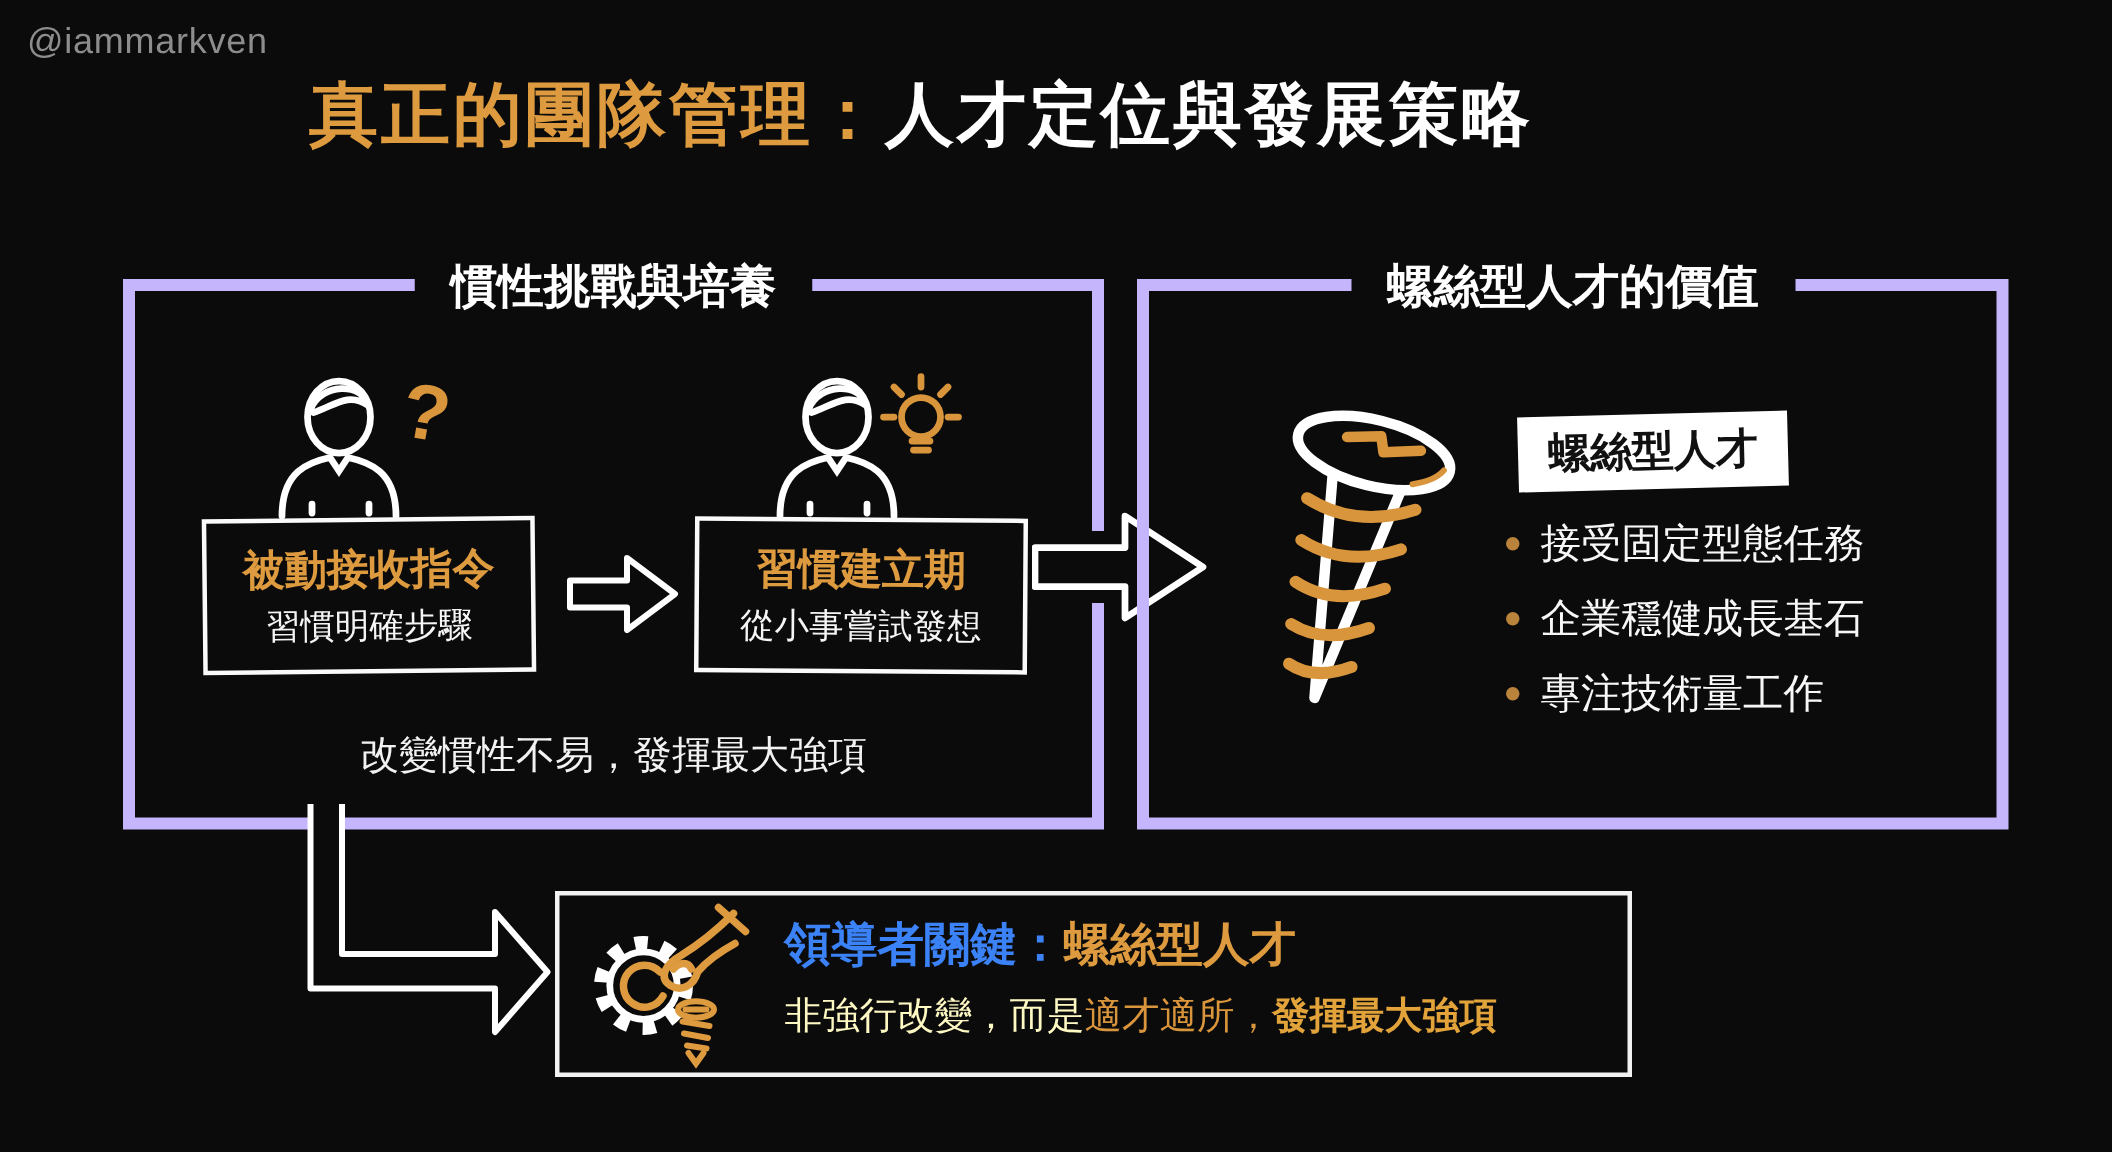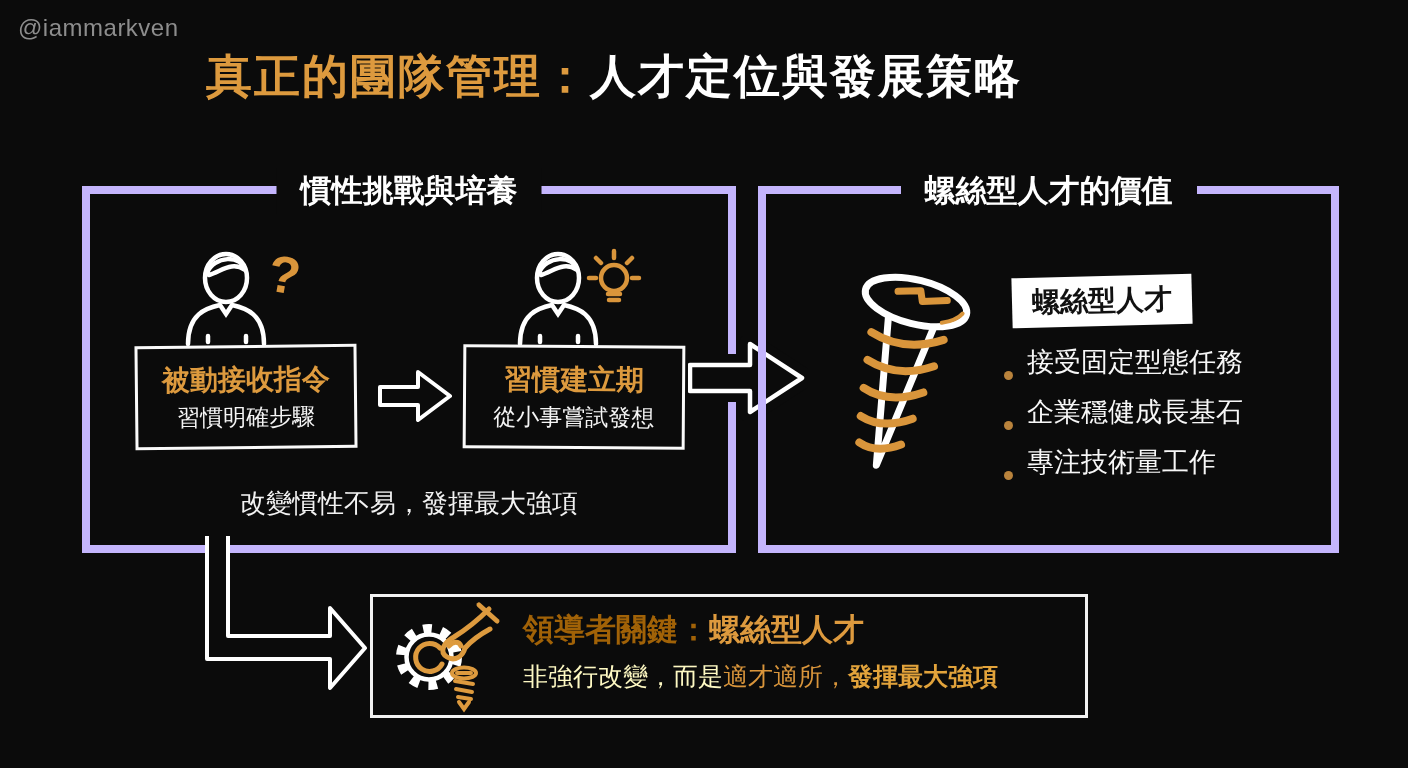--- a/index.html
+++ b/index.html
@@ -34,29 +34,29 @@
 
   .note-text{left:0;top:292px;width:638px;text-align:center;font-size:26px;color:#F2F2F2;
              white-space:nowrap;position:absolute;}
 
   
   .screw-wrap{position:absolute;left:60px;top:60px;}
   .talent-label{position:absolute;left:246px;top:82px;background:#FFFFFF;color:#111111;
                 font-size:28px;font-weight:800;padding:6px 20px;transform:rotate(-1.5deg);
                 white-space:nowrap;}
   .bullet-list{position:absolute;left:238px;top:150px;display:flex;flex-direction:column;gap:14px;}
-  .bullet-item{display:flex;align-items:flex-end;gap:14px;}
+  .bullet-item{display:flex;align-items:center;gap:14px;}
   .bullet-dot{width:9px;height:9px;border-radius:50%;background:#B9833C;flex:0 0 auto;}
   .bullet-text{font-size:27px;color:#F7F7F7;white-space:nowrap;}
 
   
   #bottom-box{left:370px;top:594px;width:712px;height:118px;border:3px solid #F2F2F2;}
   .bottom-text{position:absolute;left:150px;top:12px;}
   .bottom-title{font-size:31px;font-weight:800;white-space:nowrap;}
-  .bottom-title .wh{color:#a16207;text-align:center;}
+  .bottom-title .wh{color:#3b82f6;text-align:center;}
   .bottom-title .or{color:#DD9A3E;}
   .bottom-sub{margin-top:9px;font-size:25px;white-space:nowrap;}
   .bottom-sub .wh{color:#fef9c3;}
   .bottom-sub .or{color:#D9953B;}
   .bottom-sub .orb{color:#E2A33B;font-weight:800;}
 </style>
 </head>
 <body>
 
 <div id="canvas">

